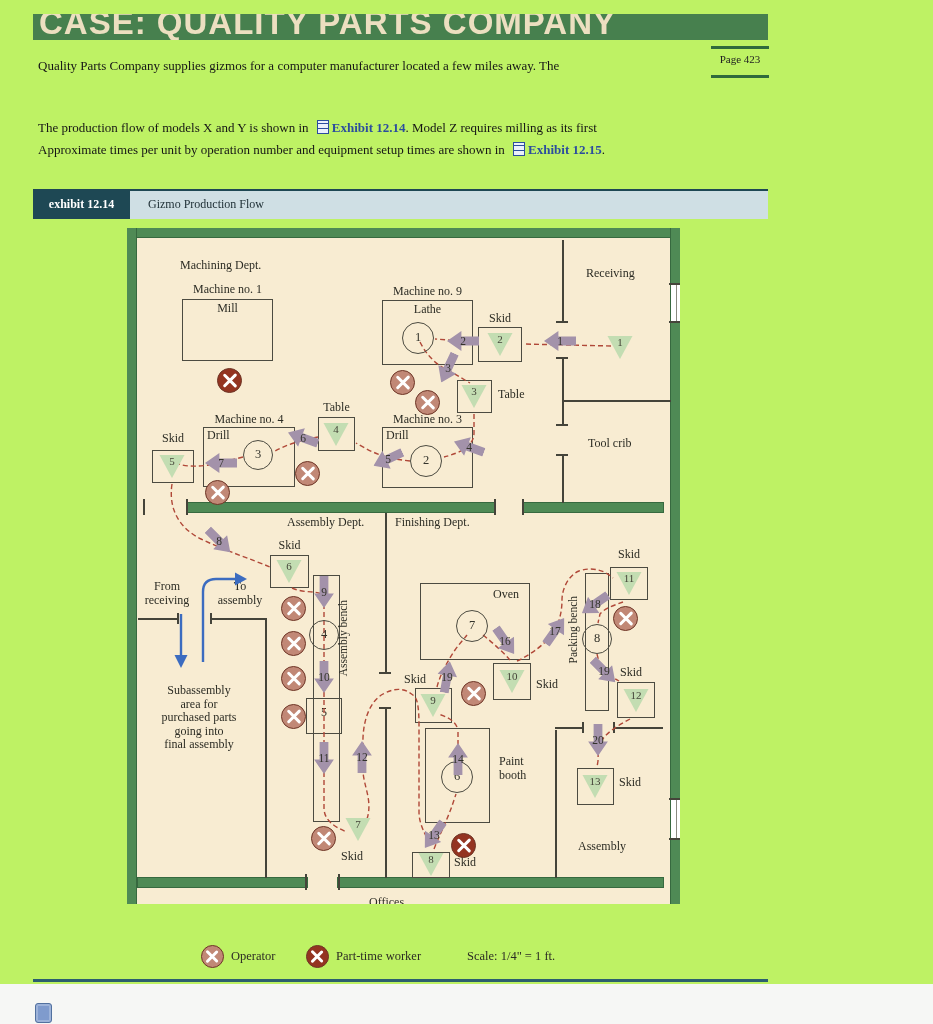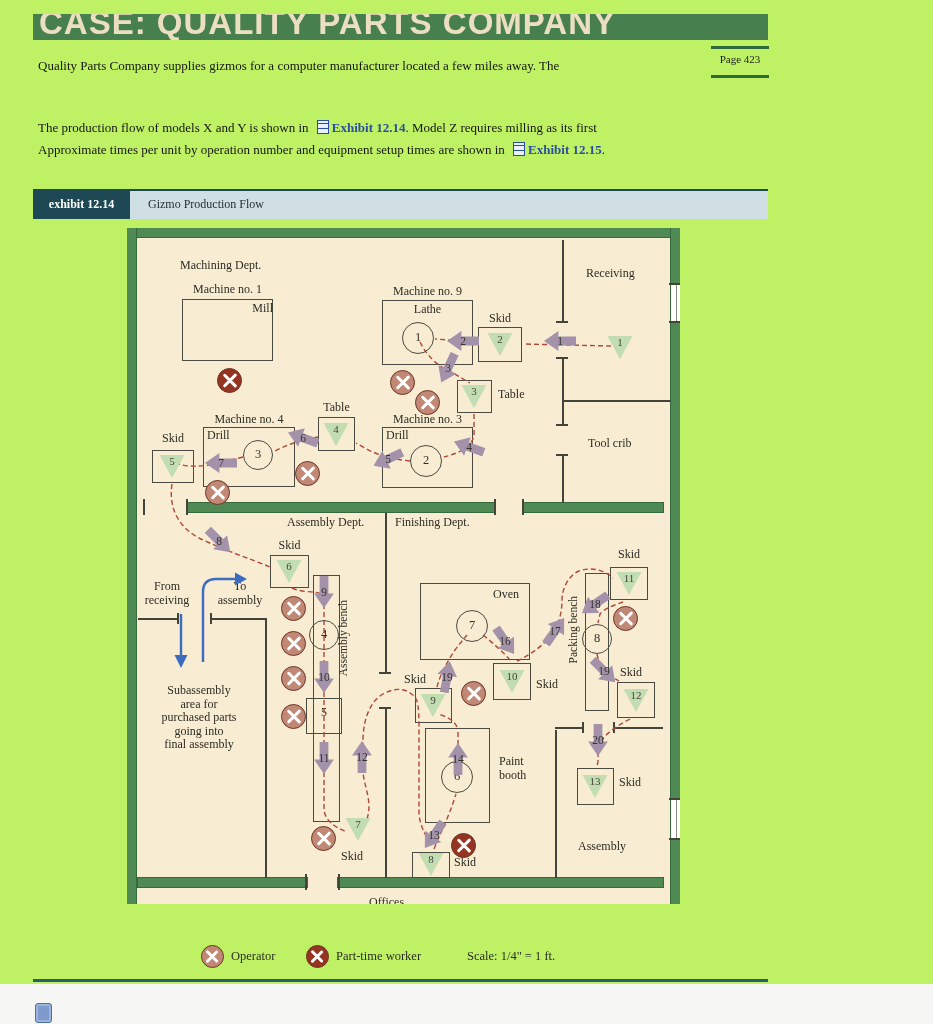--- a/index.html
+++ b/index.html
@@ -176,21 +176,21 @@
       <div class="dbox" style="left: 490px; top: 454px; width: 38px; height: 36px;"></div>
       <div class="dbox" style="left: 450px; top: 540px; width: 37px; height: 37px;"></div>
       <div class="dbox" style="left: 285px; top: 624px; width: 38px; height: 26px;"></div>
       <div class="dbox" style="left: 293px; top: 355px; width: 110px; height: 77px;"></div>
       <div class="dbox" style="left: 298px; top: 500px; width: 65px; height: 95px;"></div>
       <div class="dbox" style="left: 186px; top: 347px; width: 27px; height: 247px;"></div>
       <div class="dbox" style="left: 458px; top: 345px; width: 24px; height: 138px;"></div>
       <div class="dbox" style="left: 179px; top: 470px; width: 36px; height: 36px;"></div>
       <div class="dlabel" style="left: 53px; top: 31px;">Machining Dept.</div>
       <div class="dlabel" style="left: 55px; top: 55px; width: 91px; text-align: center;">Machine no. 1</div>
-      <div class="dlabel" style="left: 55px; top: 74px; width: 91px; text-align: right;">Mill</div>
+      <div class="dlabel" style="left: 55px; top: 74px; width: 91px; text-align: center;">Mill</div>
       <div class="dlabel" style="left: 459px; top: 39px;">Receiving</div>
       <div class="dlabel" style="left: 255px; top: 57px; width: 91px; text-align: center;">Machine no. 9</div>
       <div class="dlabel" style="left: 255px; top: 75px; width: 91px; text-align: center;">Lathe</div>
       <div class="dlabel" style="left: 351px; top: 84px; width: 44px; text-align: center;">Skid</div>
       <div class="dlabel" style="left: 371px; top: 160px;">Table</div>
       <div class="dlabel" style="left: 255px; top: 185px; width: 91px; text-align: center;">Machine no. 3</div>
       <div class="dlabel" style="left: 259px; top: 201px;">Drill</div>
       <div class="dlabel" style="left: 461px; top: 209px; text-align: right;">Tool crib</div>
       <div class="dlabel" style="left: 76px; top: 185px; width: 92px; text-align: center;">Machine no. 4</div>
       <div class="dlabel" style="left: 80px; top: 201px;">Drill</div>

